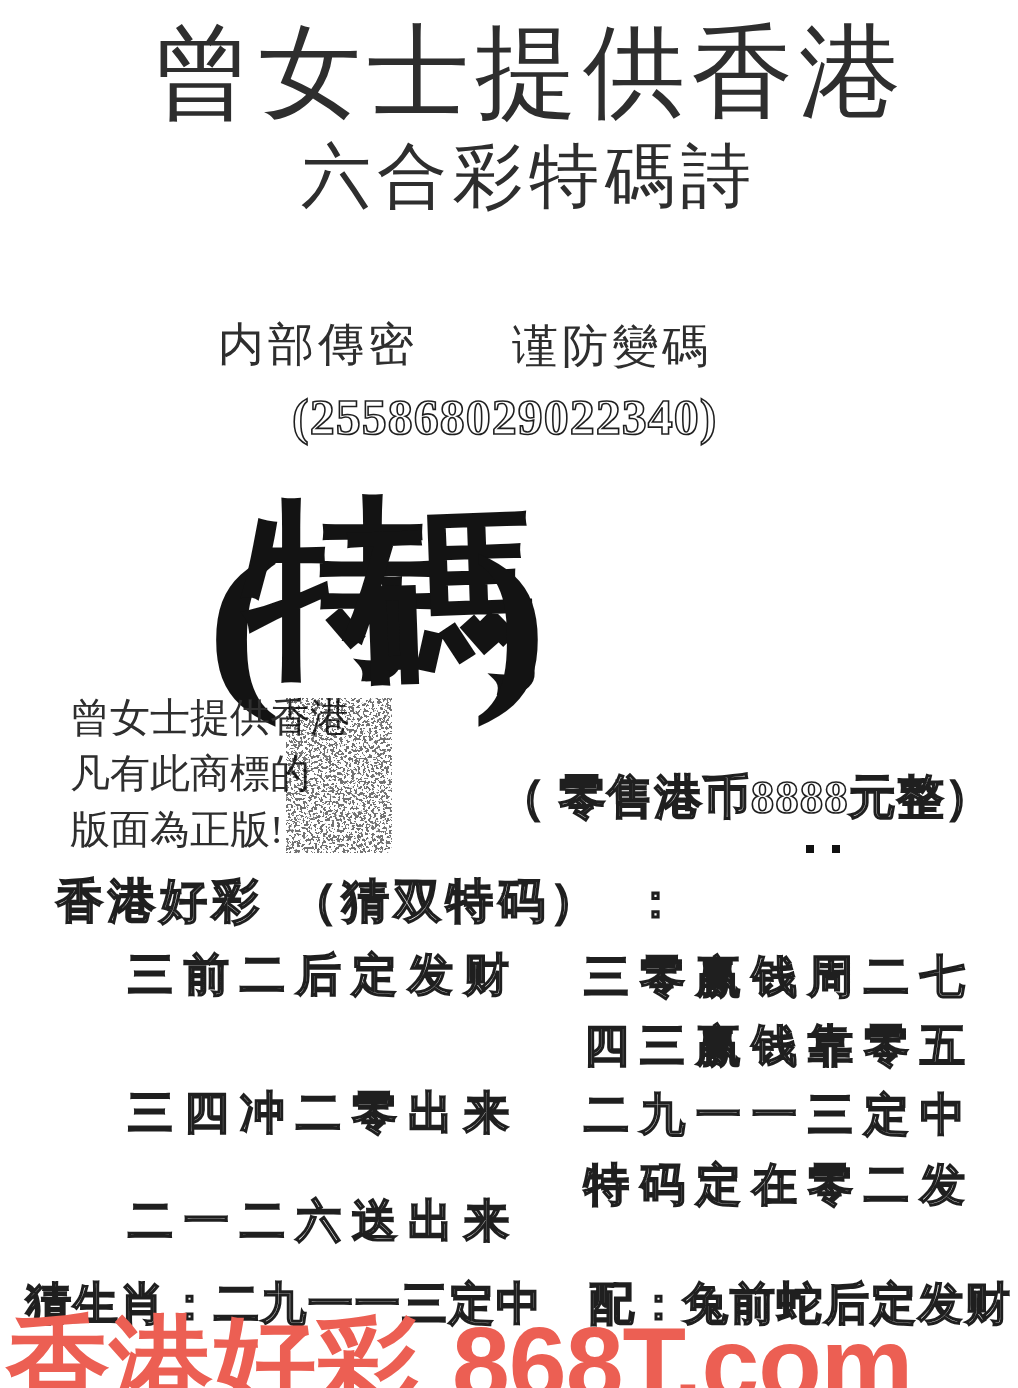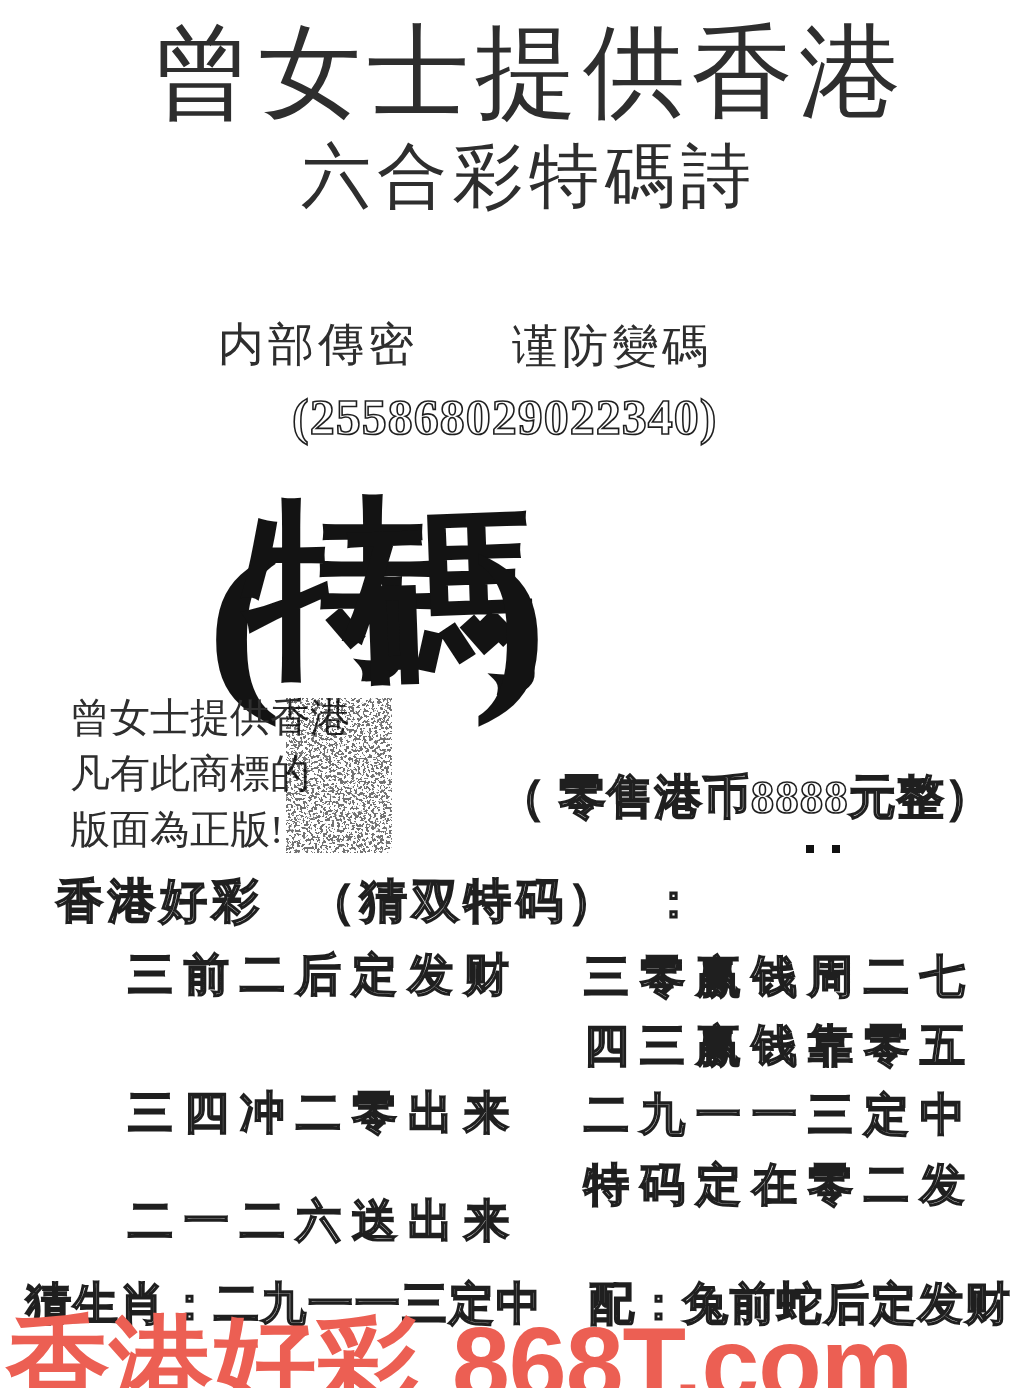--- a/index.html
+++ b/index.html
@@ -34,21 +34,21 @@
   .logo .c1{ left:22px;  top:-6px; font-size:192px; }
   .logo .c2{ left:124px; top:10px; font-size:192px; transform:rotate(-2deg); }
   .notice{ position:absolute; left:70px; top:690px; font-size:40px; line-height:56px;
            letter-spacing:0; white-space:nowrap; }
   .stamp{ position:absolute; left:286px; top:698px; width:106px; height:155px; opacity:.55; }
   .price{ position:absolute; left:498px; top:774px; font-size:47px; letter-spacing:1px; }
   .price-dots{ position:absolute; left:806px; top:845px; width:44px; height:10px; }
   .price-dots i{ position:absolute; width:8px; height:8px; background:#111; top:0; }
   .price-dots i:first-child{ left:0; } .price-dots i:last-child{ left:26px; }
   .poem-intro{ position:absolute; left:56px; top:878px; font-size:47px; letter-spacing:5px; }
-  .poem-intro .g1{ margin-left:44px; } .poem-intro .g2{ margin-left:30px; }
+  .poem-intro .g1{ margin-left:26px; } .poem-intro .g2{ margin-left:30px; }
   .pline{ position:absolute; font-size:45px; letter-spacing:11px; }
   .pl{ left:128px; } .pr{ left:584px; }
   .r0l{ top:953px; } .r1l{ top:1022px; } .r2l{ top:1091px;text-align:right; } .r3l{ top:1199px; }
   .r0r{ top:955px; } .r1r{ top:1024px; } .r2r{ top:1093px; } .r3r{ top:1163px; }
   .footer-line{ position:absolute; left:26px; top:1282px; font-size:45px; letter-spacing:2px; }
   .footer-line .pair{ margin-left:46px;margin-top:40px; }
   .watermark{
     position:absolute; left:6px; top:1312px; z-index:6;
     font-family:"Liberation Sans", sans-serif; font-weight:700;
     font-size:104px; line-height:1; white-space:nowrap; letter-spacing:-1px;

